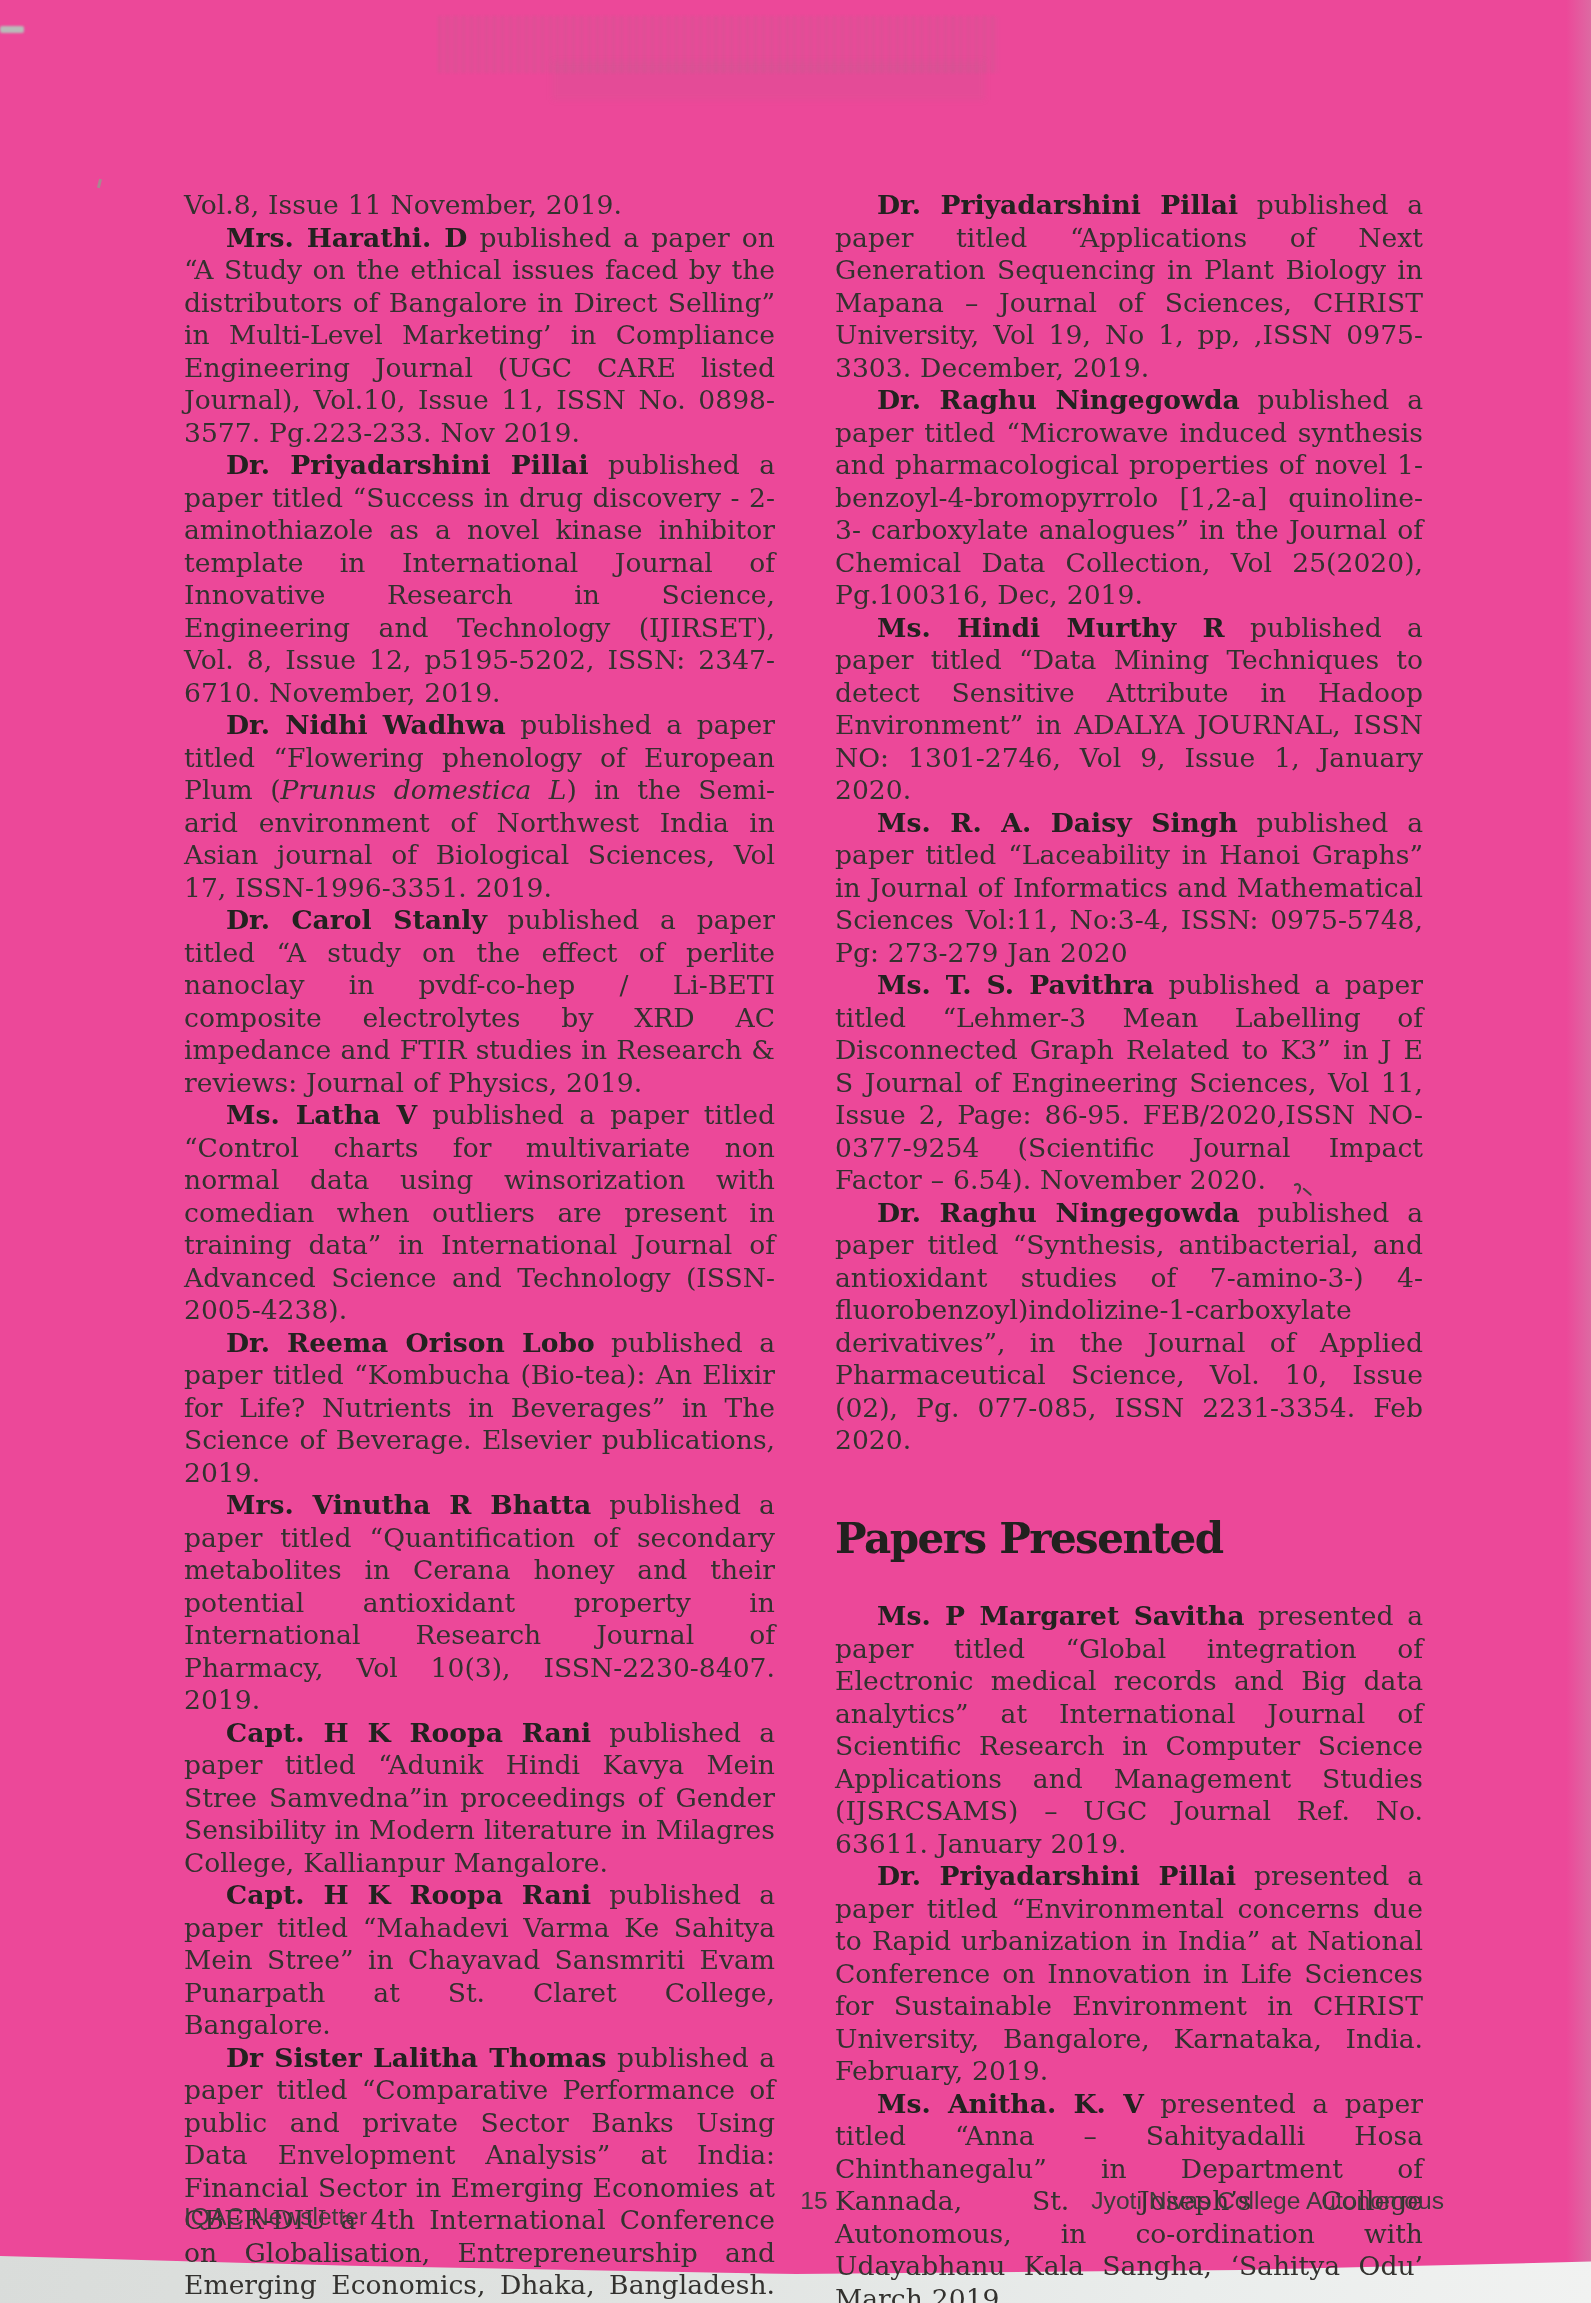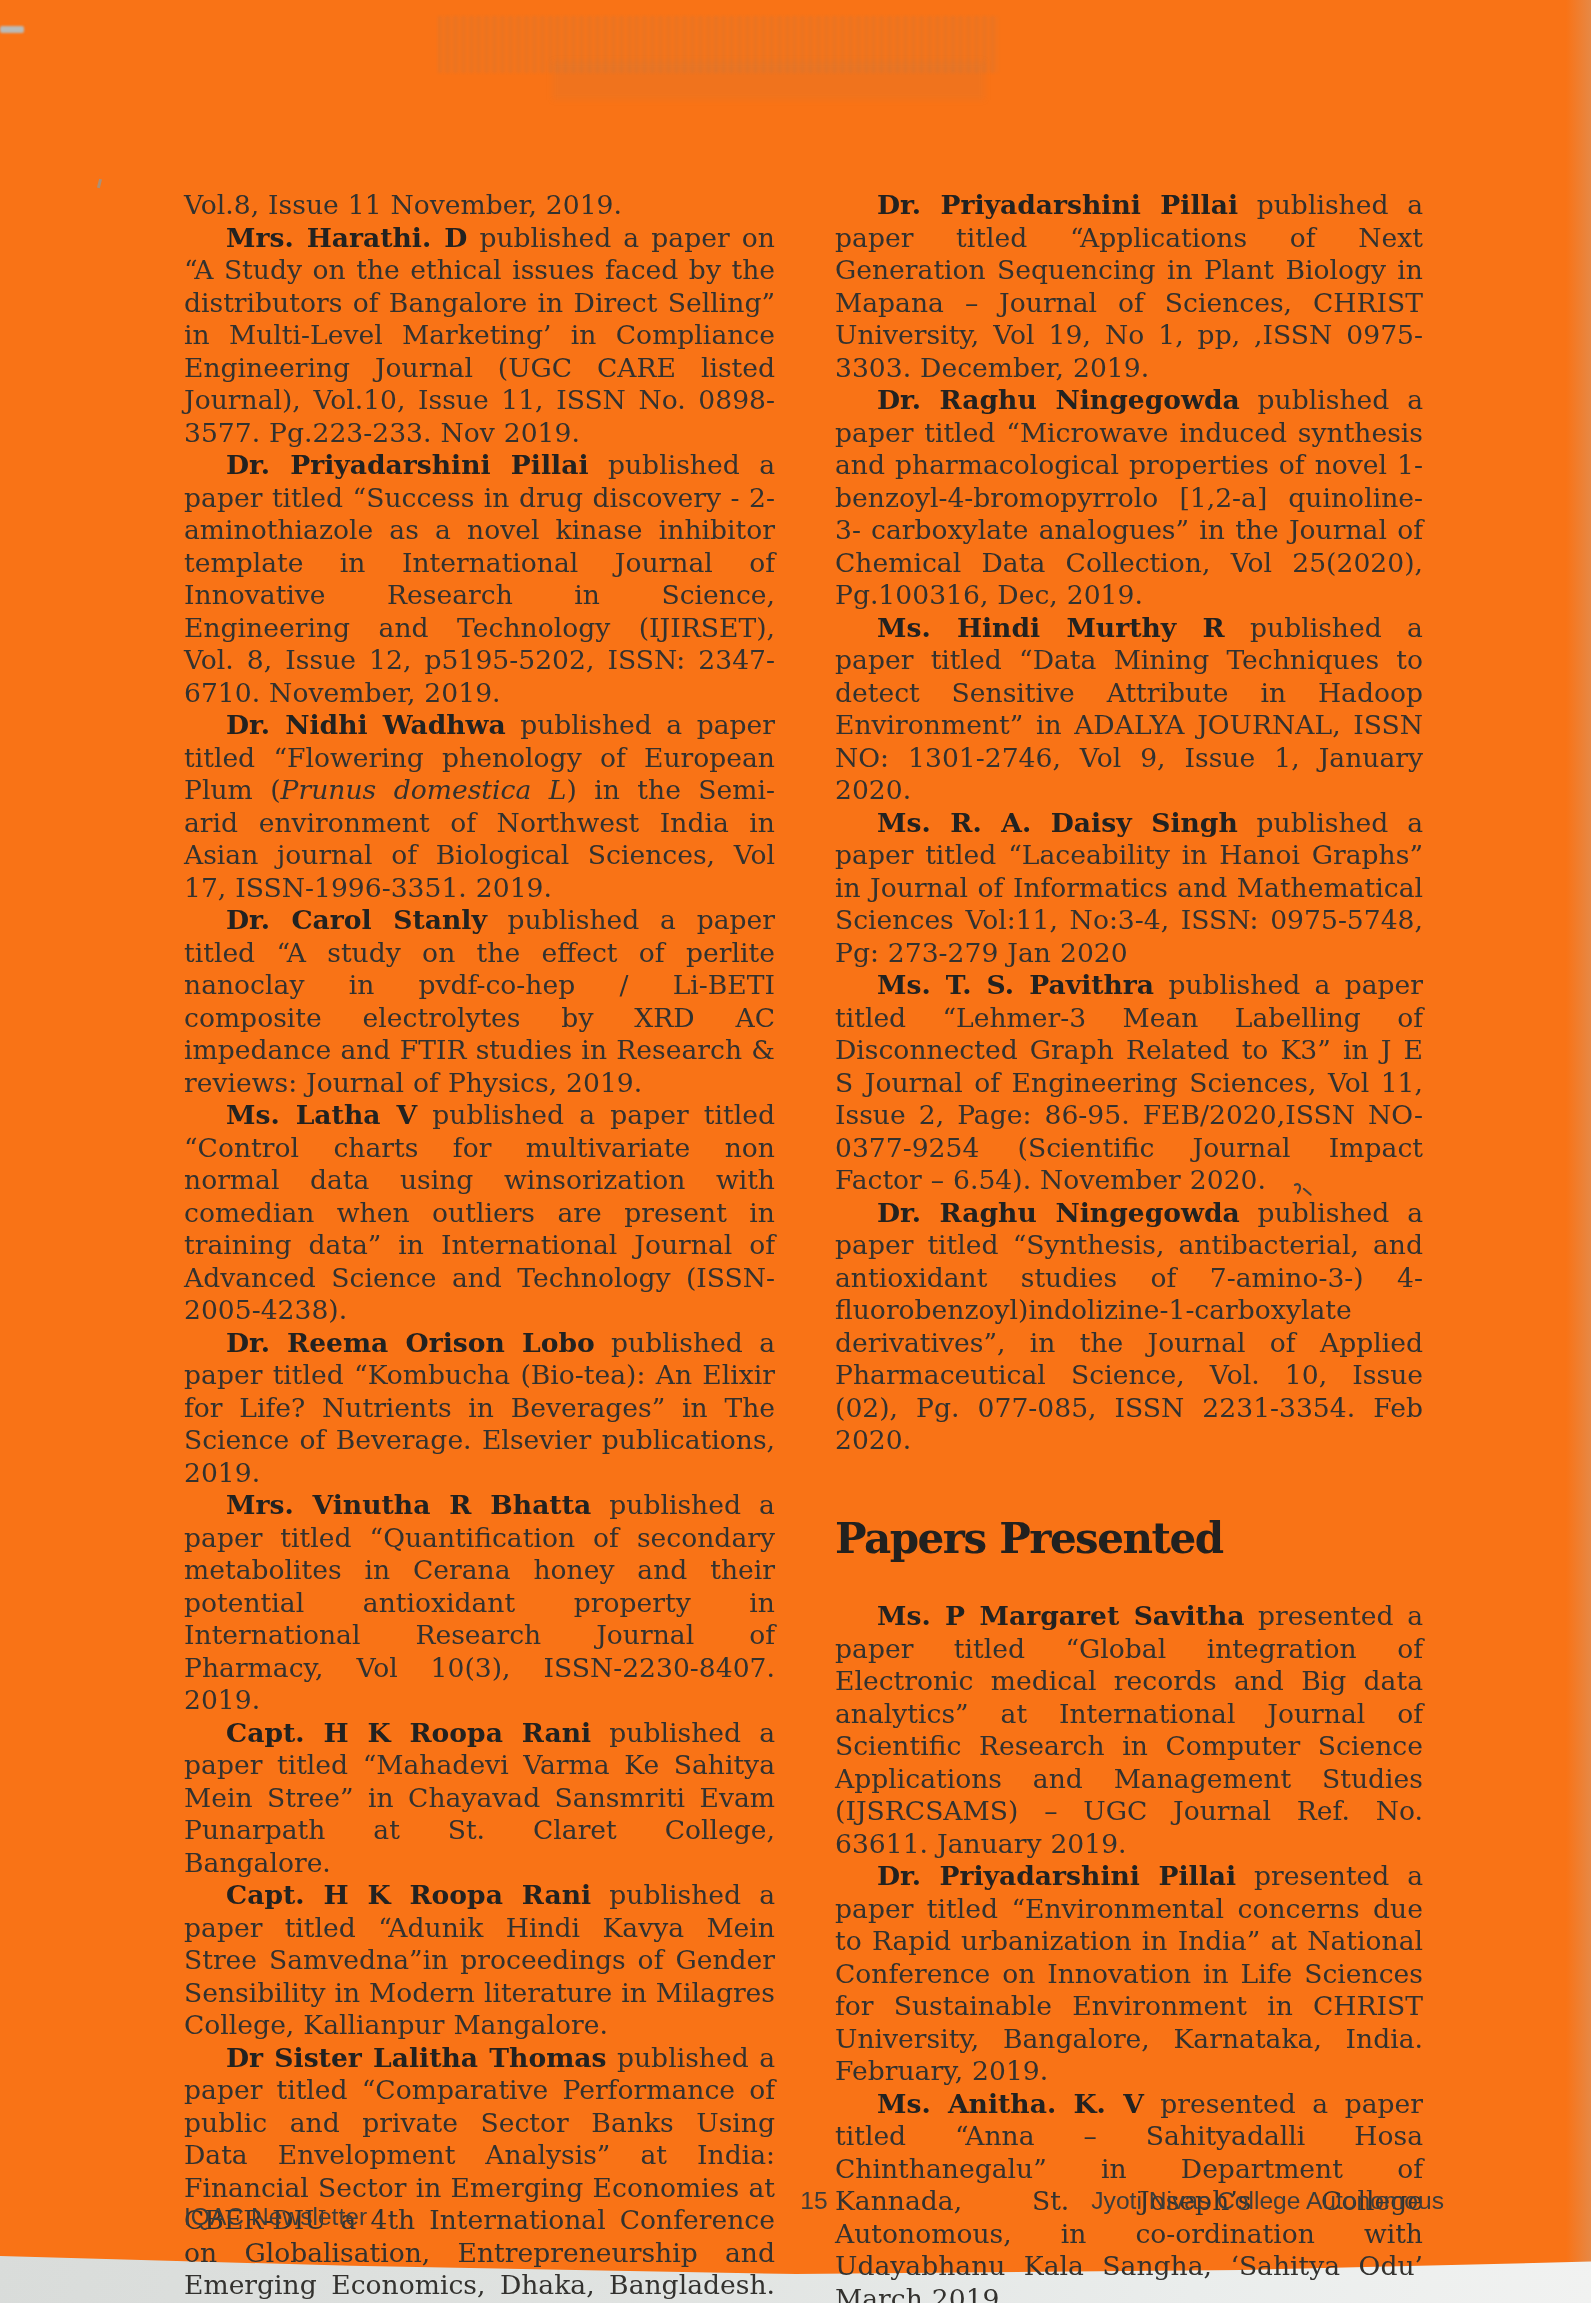--- a/index.html
+++ b/index.html
@@ -1,19 +1,19 @@
 <!DOCTYPE html>
 <html lang="en"><head>
 <meta charset="utf-8">
 <style>
   html,body{margin:0;padding:0;background:#e9e9e7;}
   .page{
     position:relative;
     width:1592px;height:2303px;
-    background:#f97316;
+    background:#ec4899;
     overflow:hidden;
     font-family:"DejaVu Serif", serif;
     color:#33322f;
   }
   .col{
     position:absolute;
     top:189px;
     text-align:justify;
     font-size:26.6px;
     line-height:32.5px;
@@ -100,22 +100,22 @@
 
   <div class="col col-left" id="left-col">
       <p class="para no-indent"><span>Vol.8, Issue 11 November, 2019.</span></p>
       <p class="para"><strong>Mrs. Harathi. D</strong><span> published a paper on “A Study on the ethical issues faced by the distributors of Bangalore in Direct Selling” in Multi-Level Marketing’ in Compliance Engineering Journal (UGC CARE listed Journal), Vol.10, Issue 11, ISSN No. 0898-3577. Pg.223-233. Nov 2019.</span></p>
       <p class="para"><strong>Dr. Priyadarshini Pillai</strong><span> published a paper titled “Success in drug discovery - 2-aminothiazole as a novel kinase inhibitor template in International Journal of Innovative Research in Science, Engineering and Technology (IJIRSET), Vol. 8, Issue 12, p5195-5202, ISSN: 2347-6710. November, 2019.</span></p>
       <p class="para"><strong>Dr. Nidhi Wadhwa</strong><span> published a paper titled “Flowering phenology of European Plum (</span><em>Prunus domestica L</em><span>) in the Semi-arid environment of Northwest India in Asian journal of Biological Sciences, Vol 17, ISSN-1996-3351. 2019.</span></p>
       <p class="para"><strong>Dr. Carol Stanly</strong><span> published a paper titled “A study on the effect of perlite nanoclay in pvdf-co-hep / Li-BETI composite electrolytes by XRD AC impedance and FTIR studies in Research &amp; reviews: Journal of Physics, 2019.</span></p>
       <p class="para"><strong>Ms. Latha V</strong><span> published a paper titled “Control charts for multivariate non normal data using winsorization with comedian when outliers are present in training data” in International Journal of Advanced Science and Technology (ISSN-2005-4238).</span></p>
       <p class="para"><strong>Dr. Reema Orison Lobo</strong><span> published a paper titled “Kombucha (Bio-tea): An Elixir for Life? Nutrients in Beverages” in The Science of Beverage. Elsevier publications, 2019.</span></p>
       <p class="para"><strong>Mrs. Vinutha R Bhatta</strong><span> published a paper titled “Quantification of secondary metabolites in Cerana honey and their potential antioxidant property in International Research Journal of Pharmacy, Vol 10(3), ISSN-2230-8407. 2019.</span></p>
+      <p class="para"><strong>Capt. H K Roopa Rani</strong><span> published a paper titled “Adunik Hindi Kavya Mein Stree Samvedna”in proceedings of Gender Sensibility in Modern literature in Milagres College, Kallianpur Mangalore.</span></p>
       <p class="para"><strong>Capt. H K Roopa Rani</strong><span> published a paper titled “Mahadevi Varma Ke Sahitya Mein Stree” in Chayavad Sansmriti Evam Punarpath at St. Claret College, Bangalore.</span></p>
-      <p class="para"><strong>Capt. H K Roopa Rani</strong><span> published a paper titled “Adunik Hindi Kavya Mein Stree Samvedna”in proceedings of Gender Sensibility in Modern literature in Milagres College, Kallianpur Mangalore.</span></p>
       <p class="para"><strong>Dr Sister Lalitha Thomas</strong><span> published a paper titled “Comparative Performance of public and private Sector Banks Using Data Envelopment Analysis” at India: Financial Sector in Emerging Economies at CBER-DIU a 4th International Conference on Globalisation, Entrepreneurship and Emerging Economics, Dhaka, Bangladesh. December 2019</span></p>
     </div>
 
   <div class="col col-right">
     <div id="right-published">
         <p class="para"><strong>Dr. Priyadarshini Pillai</strong><span> published a paper titled “Applications of Next Generation Sequencing in Plant Biology in Mapana – Journal of Sciences, CHRIST University, Vol 19, No 1, pp, ,ISSN 0975-3303. December, 2019.</span></p>
         <p class="para"><strong>Dr. Raghu Ningegowda</strong><span> published a paper titled “Microwave induced synthesis and pharmacological properties of novel 1-benzoyl-4-bromopyrrolo [1,2-a] quinoline-3- carboxylate analogues” in the Journal of Chemical Data Collection, Vol 25(2020), Pg.100316, Dec, 2019.</span></p>
         <p class="para"><strong>Ms. Hindi Murthy R</strong><span> published a paper titled “Data Mining Techniques to detect Sensitive Attribute in Hadoop Environment” in ADALYA JOURNAL, ISSN NO: 1301-2746, Vol 9, Issue 1, January 2020.</span></p>
         <p class="para"><strong>Ms. R. A. Daisy Singh</strong><span> published a paper titled “Laceability in Hanoi Graphs” in Journal of Informatics and Mathematical Sciences Vol:11, No:3-4, ISSN: 0975-5748, Pg: 273-279 Jan 2020</span></p>
         <p class="para"><strong>Ms. T. S. Pavithra</strong><span> published a paper titled “Lehmer-3 Mean Labelling of Disconnected Graph Related to K3” in J E S Journal of Engineering Sciences, Vol 11, Issue 2, Page: 86-95. FEB/2020,ISSN NO-0377-9254 (Scientific Journal Impact Factor – 6.54). November 2020.</span></p>

